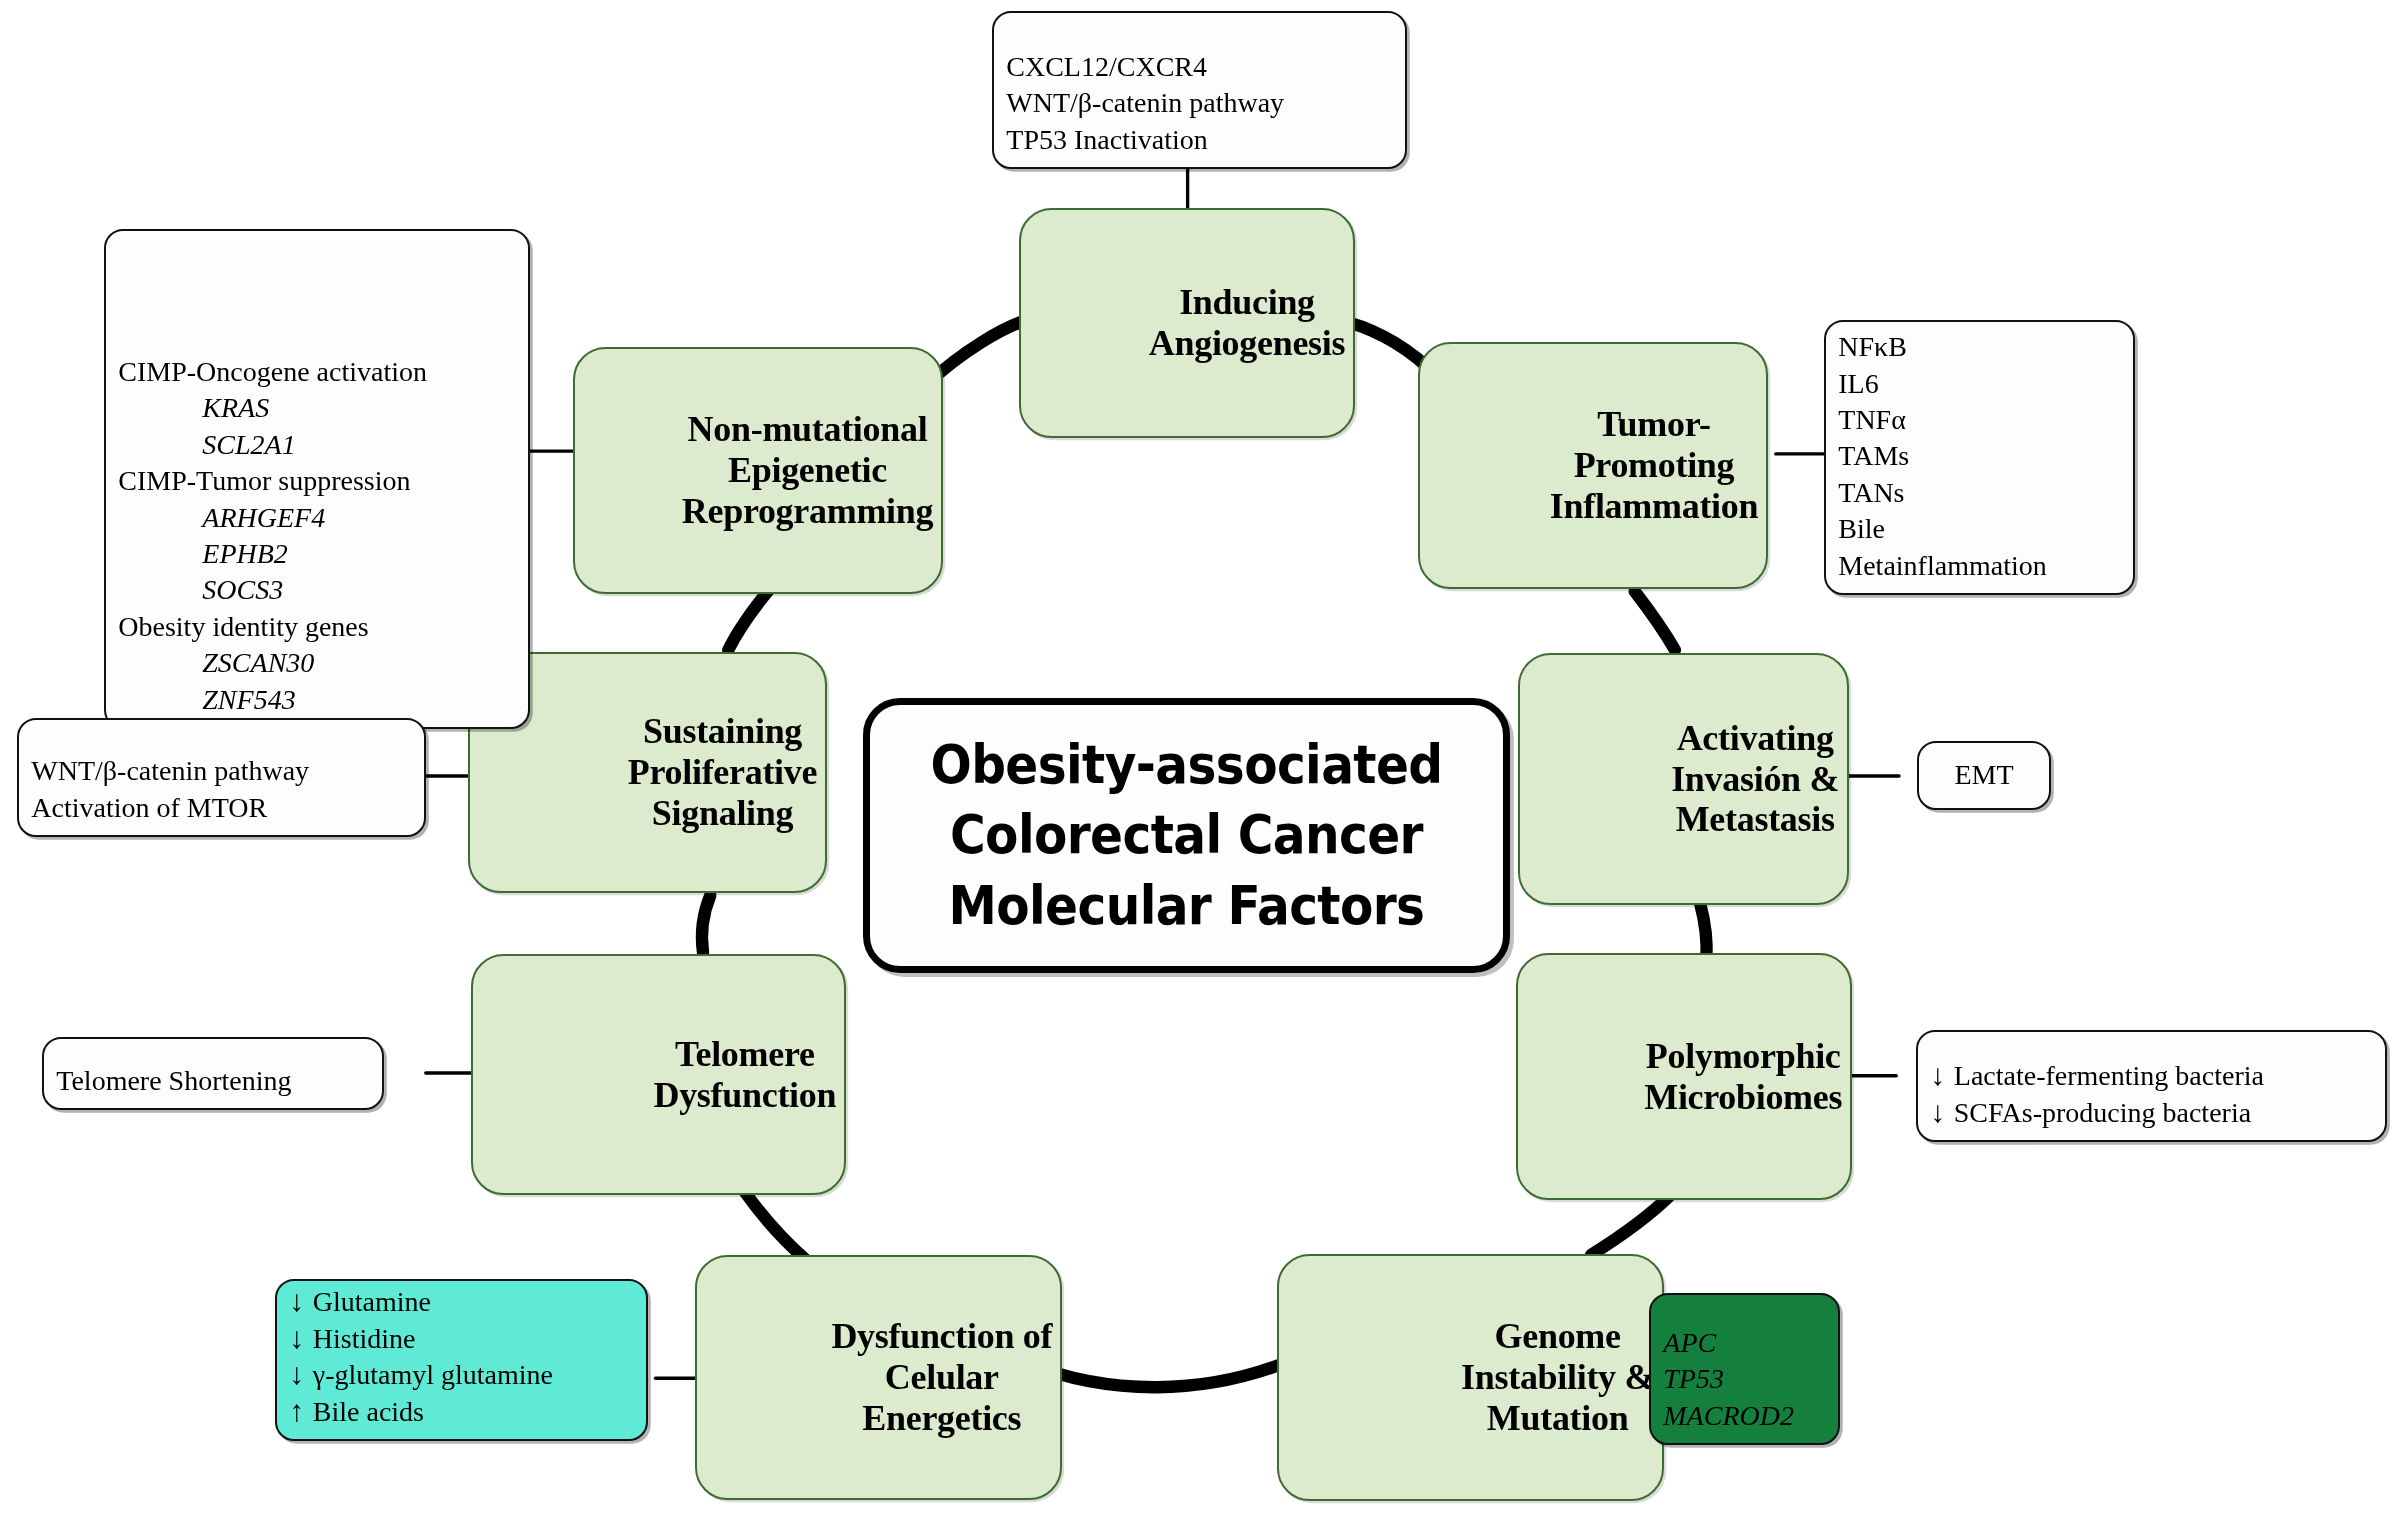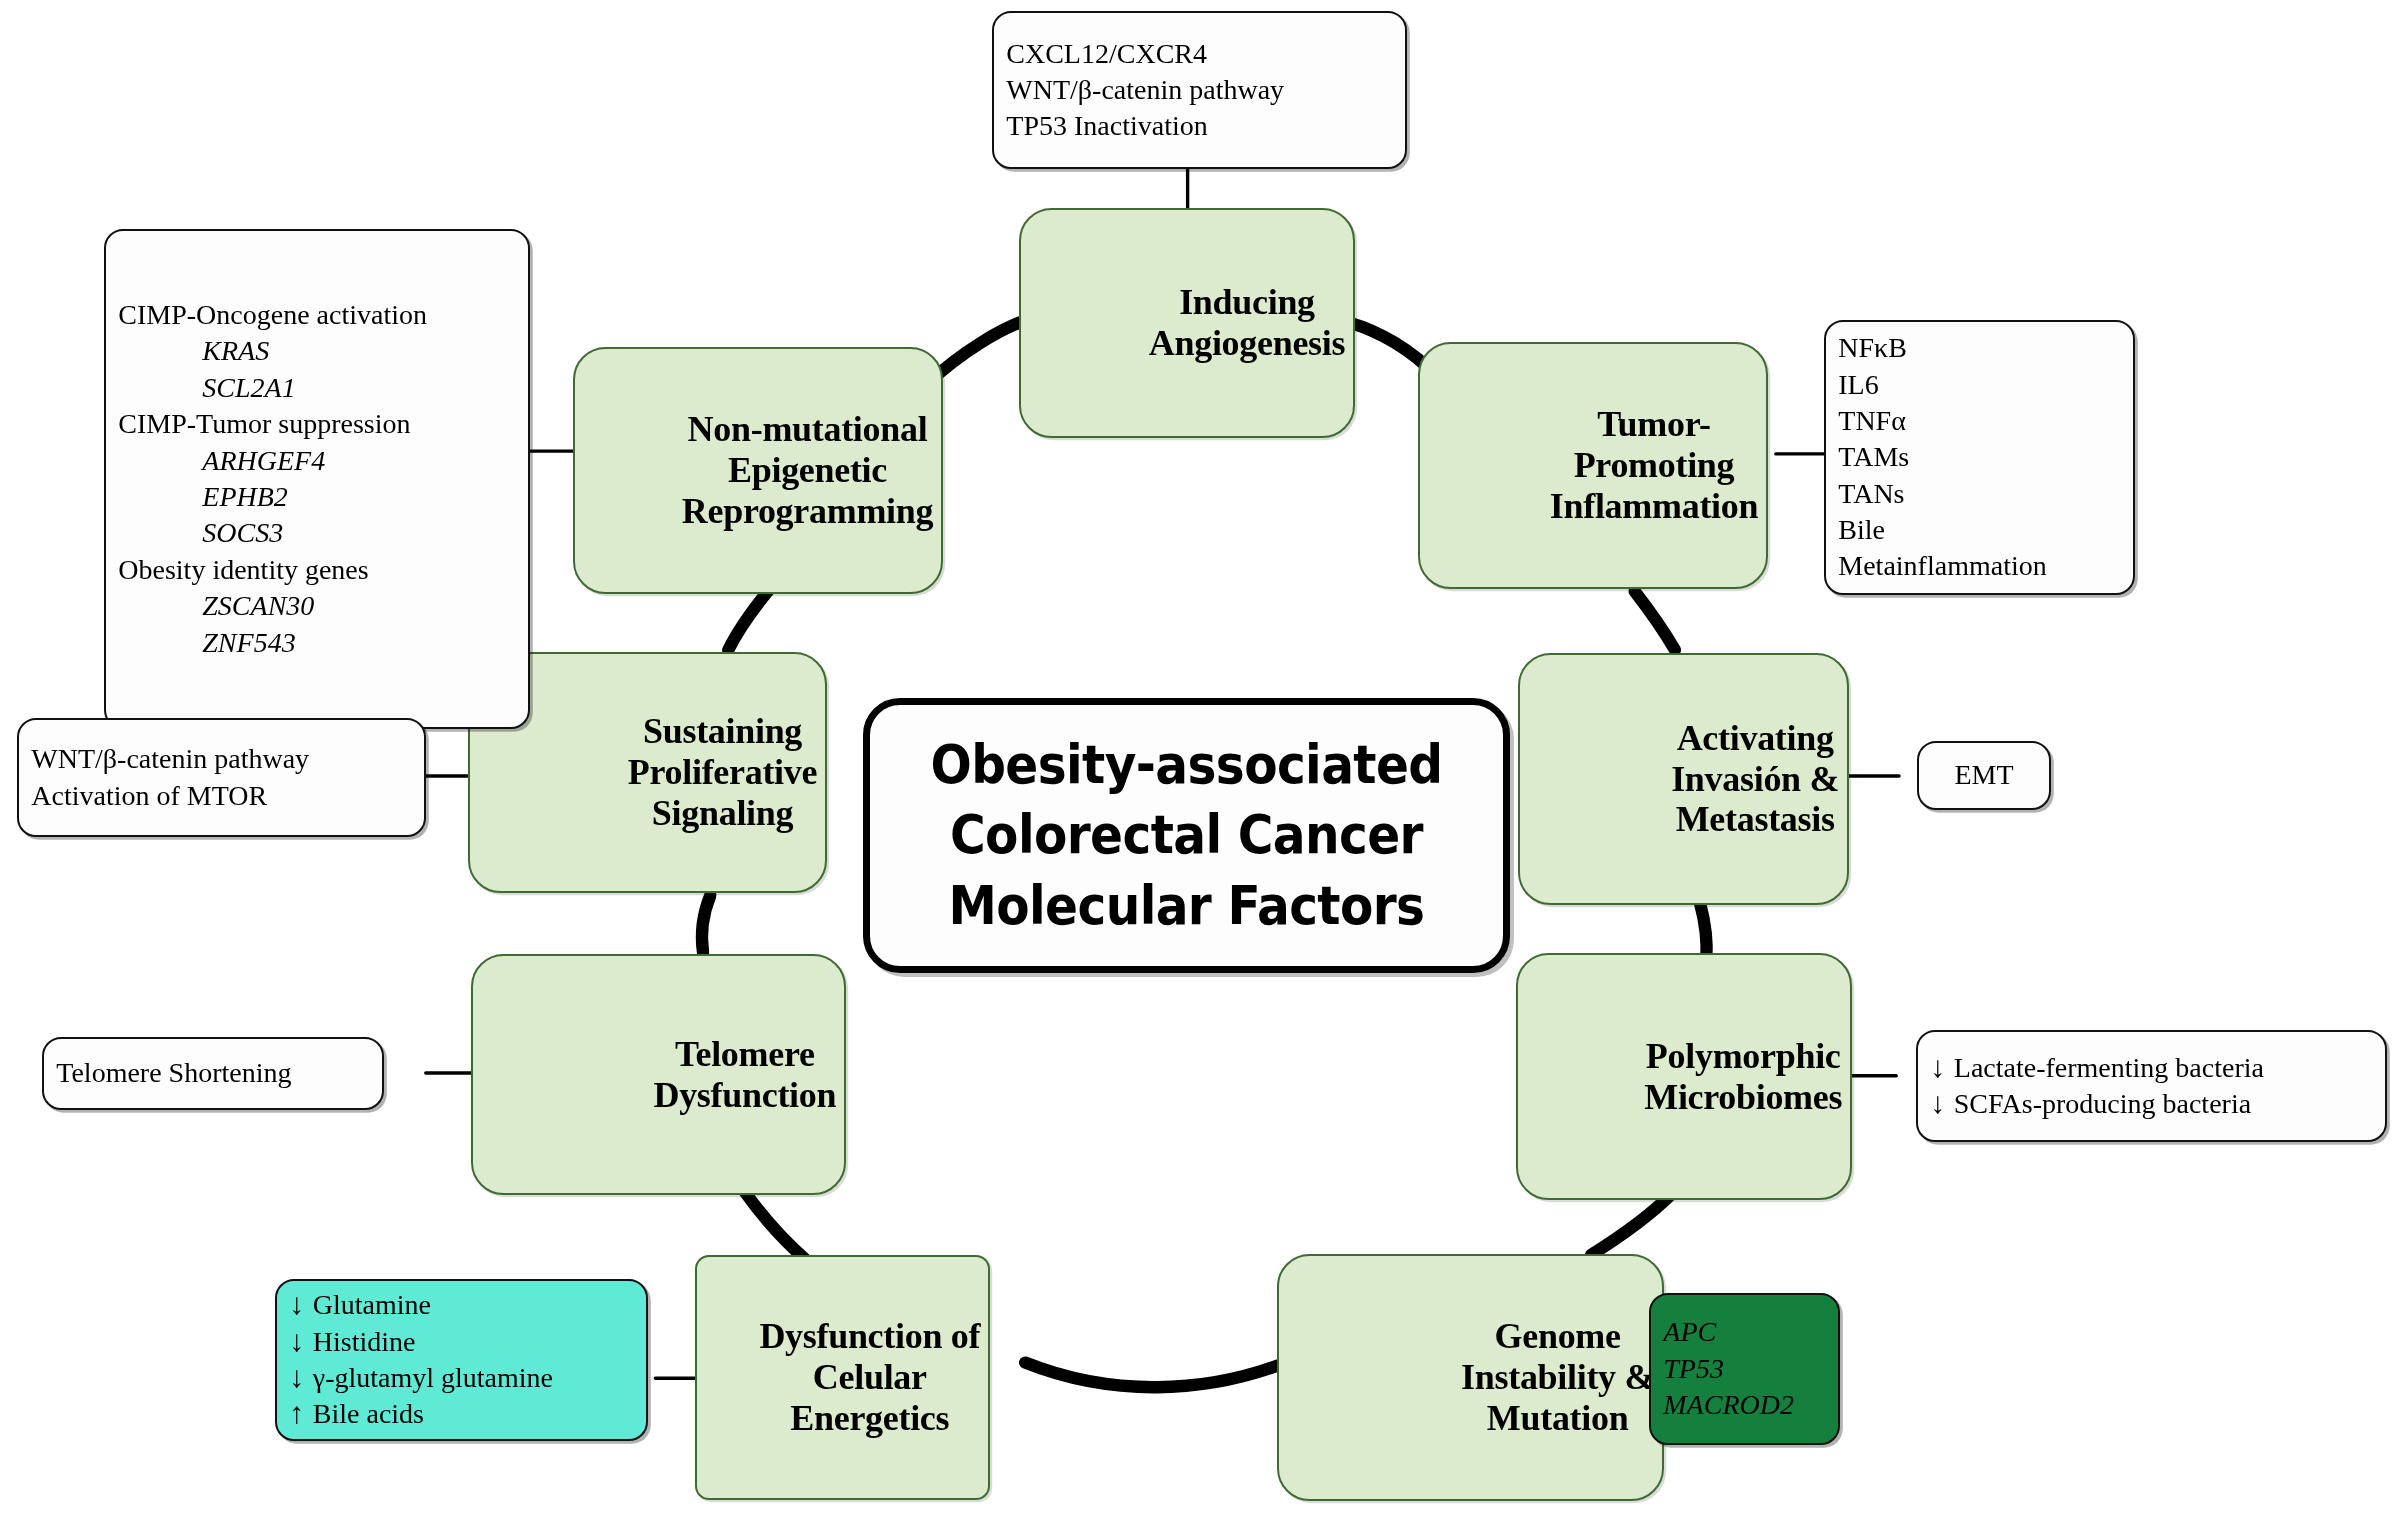--- a/index.html
+++ b/index.html
@@ -24,21 +24,21 @@
     color:#000;
     letter-spacing:-0.3px;
     padding:0 7.8px;
   }
 
   .detail{
     background:#fdfdfd;
     border:2.8px solid #111;
     border-radius:19px;
     box-shadow:2.8px 2.8px 0 rgba(0,0,0,.30);
-    align-items:center;
+    align-items:flex-end;
     justify-content:flex-start;
   }
   .detail .lines{
     font-size:28px;
     line-height:1.30;
     color:#000;
     padding:9px 12.3px;
     white-space:nowrap;
   }
   .detail .lines .ln{display:block;}
@@ -139,21 +139,21 @@
   </div>
 
   <div class="node hallmark" style="left: 1277px; top: 1254px; width: 387px; height: 247px; background: rgb(220, 234, 205); border-color: rgb(63, 107, 51);">
     <div class="lbl">
       <span>Genome</span><br>
       <span>Instability &amp;</span><br>
       <span>Mutation</span>
     </div>
   </div>
 
-  <div class="node hallmark" style="left: 695px; top: 1255px; width: 295px; height: 245px; background: rgb(220, 234, 205); border-color: rgb(63, 107, 51); border-radius: 14px;">
+  <div class="node hallmark" style="left: 695px; top: 1255px; width: 367px; height: 245px; background: rgb(220, 234, 205); border-color: rgb(63, 107, 51);">
     <div class="lbl">
       <span>Dysfunction of</span><br>
       <span>Celular</span><br>
       <span>Energetics</span>
     </div>
   </div>
 
   <div class="node hallmark" style="left: 471px; top: 954px; width: 375px; height: 241px; background: rgb(220, 234, 205); border-color: rgb(63, 107, 51);">
     <div class="lbl">
       <span>Telomere</span><br>

